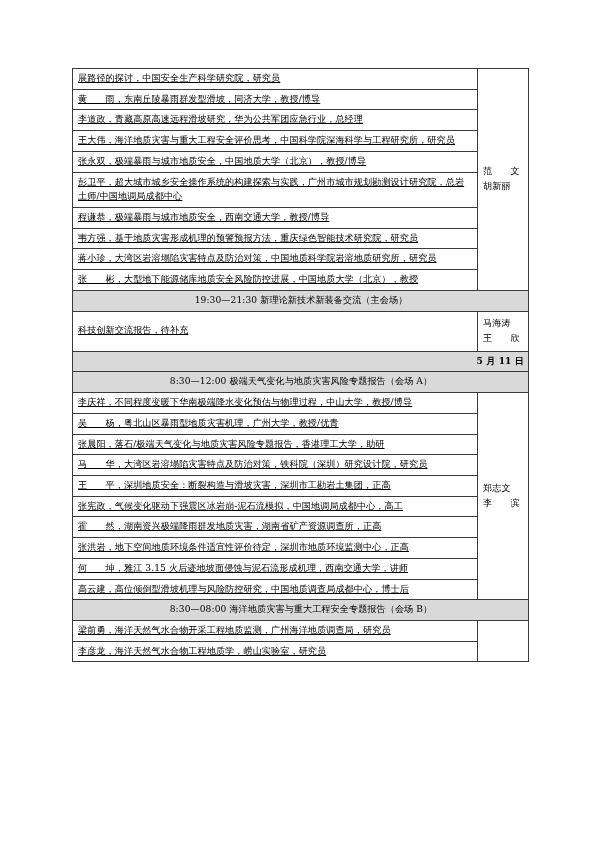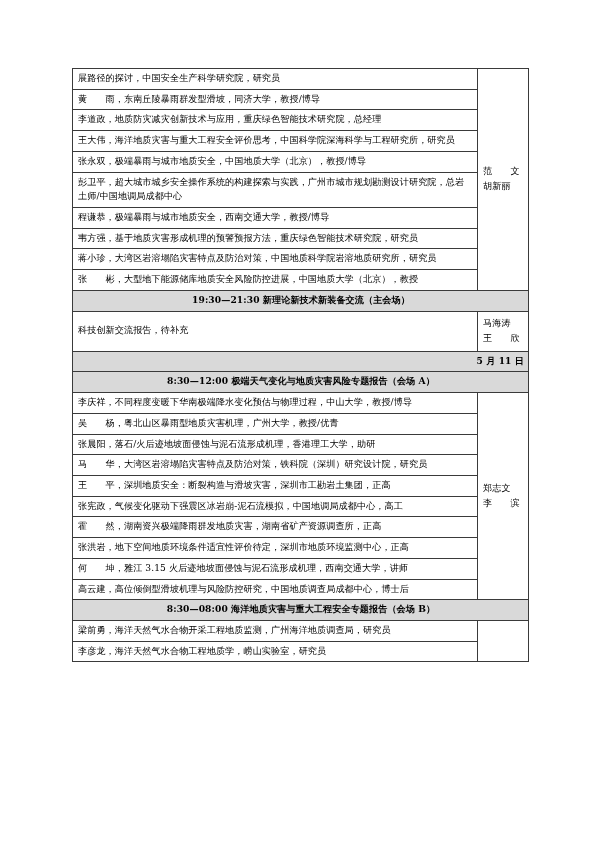--- a/index.html
+++ b/index.html
@@ -34,36 +34,37 @@
     border: 1px solid #3a3a3a;
     padding: 2px 4px 3px 5px;
     font-size: 9.1px;
     line-height: 1.62;
     vertical-align: middle;
     letter-spacing: 0.1px;
     word-break: break-all;
   }
   td.talk-cell {
     text-align: left;
+    text-decoration: underline;
   }
   td.chair-cell {
     text-align: left;
     vertical-align: middle;
     font-size: 9.1px;
     line-height: 1.95;
     padding: 2px 3px;
     white-space: nowrap;
   }
   td.chair-cell .chair-name {
     display: block;
   }
   td.section-cell {
     background: #d9d9d9;
     text-align: center;
-    font-weight: bold;
+    font-weight: normal;
     font-size: 9.4px;
     padding: 5px 4px 6px 4px;
     letter-spacing: 0.2px;
   }
   td.date-cell {
     background: #d9d9d9;
     text-align: right;
     font-weight: bold;
     font-size: 9.8px;
     padding: 6px 4px 7px 4px;
@@ -86,21 +87,21 @@
         <td class="talk-cell">展路径的探讨，中国安全生产科学研究院，研究员</td>
         <td class="chair-cell" rowspan="10">
           <span class="chair-name">范　　文</span>
           <span class="chair-name">胡新丽</span>
         </td>
       </tr>
       <tr>
         <td class="talk-cell">黄　　雨，东南丘陵暴雨群发型滑坡，同济大学，教授/博导</td>
       </tr>
       <tr>
-        <td class="talk-cell">李道政，地质防灾减灾创新技术与应用，重庆绿色智能技术研究院，总经理</td>
+        <td class="talk-cell">李道政，青藏高原高速远程滑坡研究，华为公共军团应急行业，总经理</td>
       </tr>
       <tr>
         <td class="talk-cell">王大伟，海洋地质灾害与重大工程安全评价思考，中国科学院深海科学与工程研究所，研究员</td>
       </tr>
       <tr>
         <td class="talk-cell">张永双，极端暴雨与城市地质安全，中国地质大学（北京），教授/博导</td>
       </tr>
       <tr>
         <td class="talk-cell">彭卫平，超大城市城乡安全操作系统的构建探索与实践，广州市城市规划勘测设计研究院，总岩土师/中国地调局成都中心</td>
       </tr>
@@ -141,21 +142,21 @@
         <td class="talk-cell">李庆祥，不同程度变暖下华南极端降水变化预估与物理过程，中山大学，教授/博导</td>
         <td class="chair-cell" rowspan="10">
           <span class="chair-name">郑志文</span>
           <span class="chair-name">李　　滨</span>
         </td>
       </tr>
       <tr>
         <td class="talk-cell">吴　　杨，粤北山区暴雨型地质灾害机理，广州大学，教授/优青</td>
       </tr>
       <tr>
-        <td class="talk-cell">张晨阳，落石/火后迹地坡面侵蚀与泥石流形成机理，香港理工大学，助研</td>
+        <td class="talk-cell">张晨阳，落石/极端天气变化与地质灾害风险专题报告，香港理工大学，助研</td>
       </tr>
       <tr>
         <td class="talk-cell">马　　华，大湾区岩溶塌陷灾害特点及防治对策，铁科院（深圳）研究设计院，研究员</td>
       </tr>
       <tr>
         <td class="talk-cell">王　　平，深圳地质安全：断裂构造与滑坡灾害，深圳市工勘岩土集团，正高</td>
       </tr>
       <tr>
         <td class="talk-cell">张宪政，气候变化驱动下强震区冰岩崩-泥石流模拟，中国地调局成都中心，高工</td>
       </tr>

